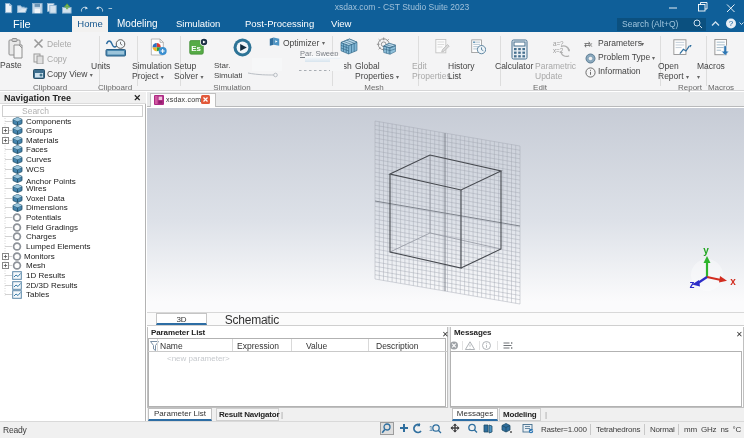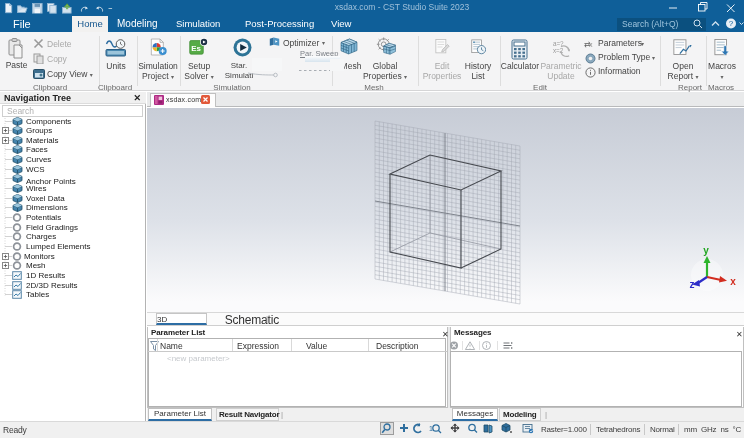--- a/index.html
+++ b/index.html
@@ -7,38 +7,38 @@
 .abs{position:absolute}
 
 #titlebar{left:0;top:0;width:744px;height:16px;background:#0f5f99}
 #tabsrow{left:0;top:16px;width:744px;height:16px;background:#0f5f99}
 .ttext{color:#fff;font-size:9px;line-height:16px}
 #searchbox{left:617px;top:17.5px;width:89px;height:13px;background:#0b507f;color:#9ec4dd;font-size:8.5px;line-height:13px;padding-left:5px}
 
 #ribbon{left:0;top:32px;width:744px;height:59px;background:#f4f4f5;border-bottom:1px solid #d5d5d6}
 .glabel{position:absolute;top:82.5px;font-size:8px;color:#6a6a6a;text-align:center}
 .gsep{position:absolute;top:36px;width:1px;height:50px;background:#dddddd}
-.rlbl{position:absolute;font-size:8.5px;color:#444;text-align:center;line-height:10px}
+.rlbl{position:absolute;font-size:8.5px;color:#444;text-align:left;line-height:10px}
 .rlbl.dis{color:#a8a8a8}
 .smlbl{position:absolute;font-size:8.5px;color:#444;line-height:9.5px}
 .smlbl.dis{color:#a8a8a8}
 .darr{color:#666;font-size:6px}
 
 #navpanel{left:0;top:92px;width:146px;height:329px;background:#fff;border-right:1px solid #b3b3b3}
 #navhdr{left:0;top:92px;width:146px;height:12px;background:#f0f0f0;border-bottom:1px solid #dcdcdc;font-size:9px;font-weight:bold;color:#222;line-height:12px;padding-left:4px}
-#navsearch{left:2px;top:105px;width:141px;height:12px;background:#fff;border:1px solid #cfcfcf;font-size:8.5px;color:#b0b0b0;line-height:11px;padding-left:4px}
+#navsearch{left:2px;top:105px;width:141px;height:12px;background:#fff;border:1px solid #cfcfcf;font-size:8.5px;color:#b0b0b0;line-height:11px;padding-left:19px}
 .treeitem{position:absolute;font-size:8px;color:#1a1a1a;line-height:10px;white-space:nowrap}
 
 #doctabs{left:147px;top:92px;width:597px;height:15px;background:#e9eaeb;border-bottom:1px solid #b9babb}
 #doctab1{left:150px;top:93px;width:66px;height:14px;background:#fdfdfd;border:1px solid #c0c0c0;border-bottom:none;font-size:8px;color:#333}
 
 #view3d{left:147px;top:108px;width:597px;height:204px}
 
 #vtabs{left:147px;top:312px;width:597px;height:14px;background:#fbfbfb;border-top:1px solid #d8d8d8;border-bottom:1px solid #cfcfcf}
-.vtab{position:absolute;font-size:8.5px;color:#333;}
+.vtab{position:absolute;font-size:8.5px;color:#333;text-align:center}
 
 #bottom{left:147px;top:327px;width:597px;height:94px;background:#e9eaeb}
 #parampanel{left:147px;top:327px;width:301px;height:81px;background:#fff;border:1px solid #c0c0c0;border-top:none}
 #msgpanel{left:450px;top:327px;width:294px;height:81px;background:#fff;border:1px solid #c0c0c0;border-top:none}
 .phdr{font-size:8px;font-weight:bold;color:#222;letter-spacing:-0.1px}
 .colhdr{font-size:8.5px;color:#333}
 
 #btabs{left:147px;top:408px;width:597px;height:13px;background:#f0f0f0}
 
 #statusbar{left:0;top:421px;width:744px;height:17px;background:#f0f0f0;border-top:1px solid #d9d9d9;font-size:9px;color:#333}

